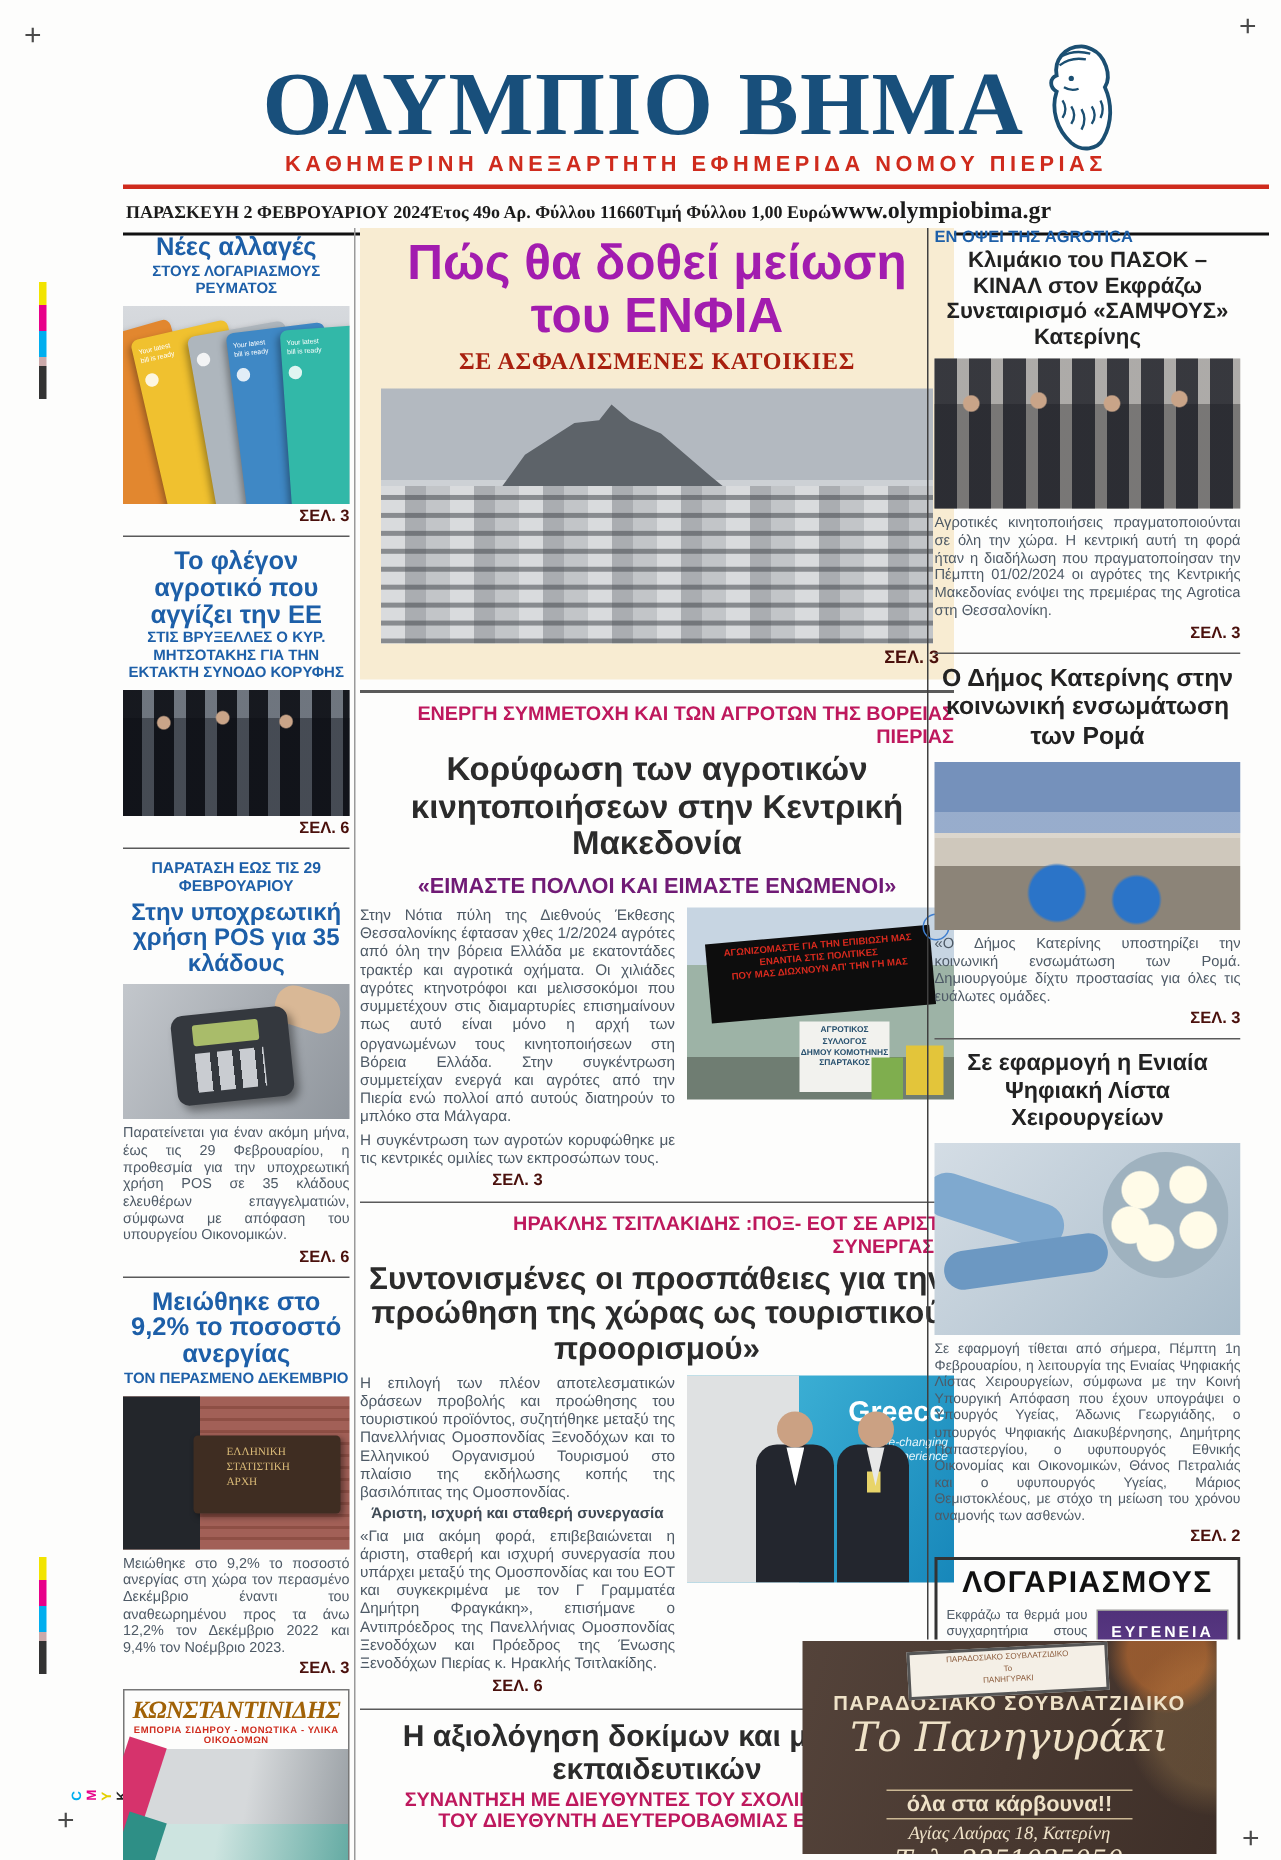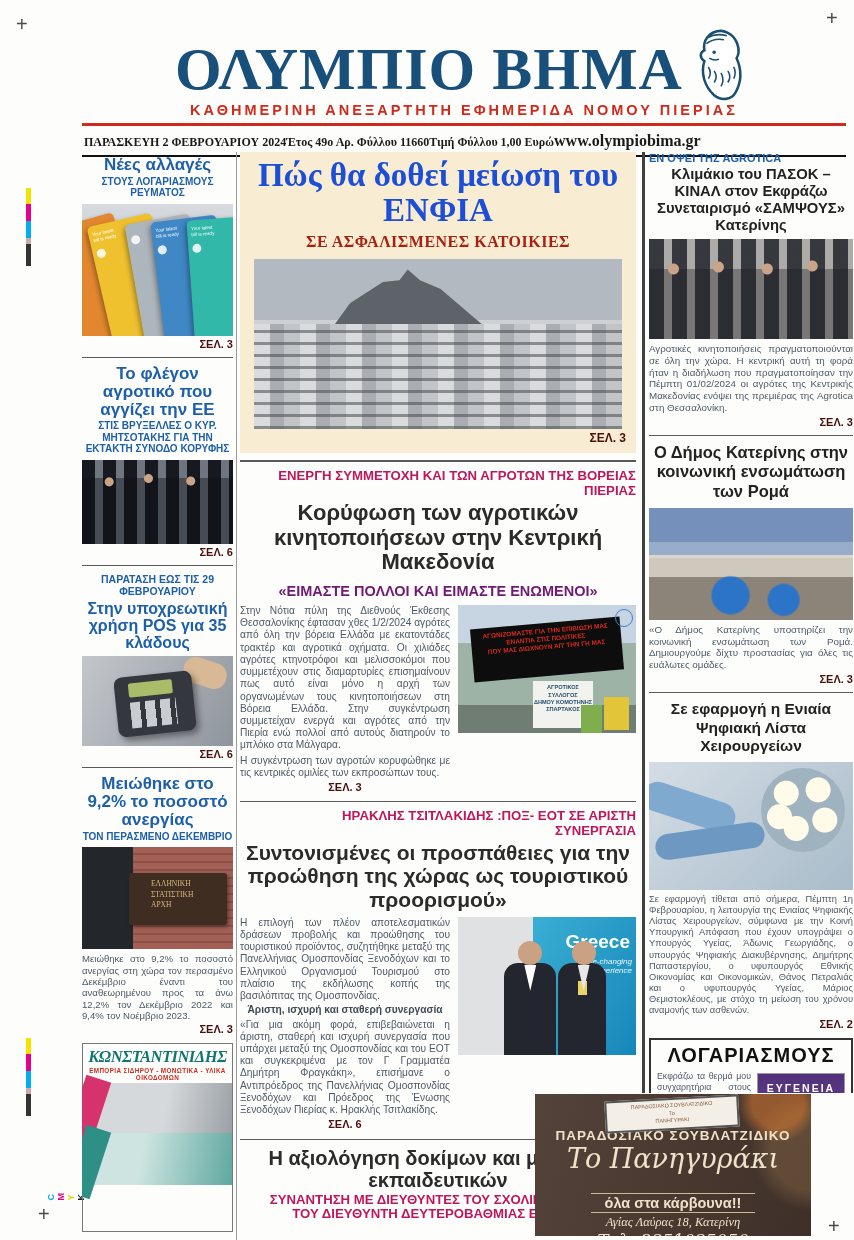--- a/index.html
+++ b/index.html
@@ -24,21 +24,21 @@
   .red-rule{border-top:3px solid #cf2b1d;margin-top:5px;}
   .date-row{display:flex;align-items:baseline;
     font-family:"Liberation Serif",serif;font-weight:bold;font-size:12px;color:#1b1b1b;
     padding:6px 2px 5px 2px;}
   .date-row .site{font-size:16px;}
   .black-rule{border-top:2px solid #111;}
   
   .col{position:absolute;top:152px;overflow:hidden;}
   .col-left{left:82px;width:151px;height:1088px;border-right:1px solid #9a9a9a;padding-right:3px;}
   .col-center{left:240px;width:396px;height:1088px;}
-  .col-right{left:642px;width:204px;height:941px;border-left:3px solid #404040;padding-left:4px;}
+  .col-right{left:618px;width:204px;height:941px;border-left:1px solid #404040;padding-left:4px;}
   .divider{border-top:1px solid #5a5a5a;margin:7px 0;}
   .sel{font-family:Liberation Sans, sans-serif;font-weight:bold;font-size:11px;color:#4a100c;
     text-align:right;margin-top:2px;}
   .sel.center{text-align:center;}
   h1,h2,h3,h4,p{margin:0;padding:0;}
   .t-blue{color:#1d5fa8;}
   .kicker{font-weight:bold;font-size:10.5px;text-align:center;line-height:1.15;}
   .body-txt{color:#4e5a66;font-size:9.6px;line-height:1.18;text-align:justify;}
   .pre{white-space:pre-line;}
   .ph{position:relative;overflow:hidden;background:#c8ccd0;}
@@ -69,33 +69,33 @@
     background:linear-gradient(90deg,#23262b 0 34%,transparent 34%),
       repeating-linear-gradient(0deg,#a26057 0 6px,#8e4f45 6px 8px);}
   .stat-plaque{position:absolute;right:6px;top:26px;width:72px;height:46px;background:#3f2d22;border-radius:3px;
     color:#d9b977;font-family:"Liberation Serif",serif;font-size:7.5px;line-height:1.35;
     padding:6px 4px 0 22px;box-shadow:2px 2px 4px rgba(0,0,0,.4);}
   .stat-star{position:absolute;right:84px;top:38px;width:18px;height:18px;border-radius:50%;
     background:radial-gradient(circle,#d9b977 0 30%,#7a5a34 31% 60%,transparent 61%);}
   .kon-ad{border:1px solid #777;margin-top:8px;}
   .kon-head{text-align:center;padding:3px 1px 2px 1px;}
   .kon-title{font-family:"Liberation Serif",serif;font-weight:bold;font-style:italic;font-size:16.5px;
-    letter-spacing:-.5px;color:#0f766e;}
+    letter-spacing:-.5px;color:#a16207;}
   .kon-sub{color:#cf2b1d;font-weight:bold;font-size:6.3px;letter-spacing:.4px;}
   .kon-photos{position:relative;height:148px;}
   .kon-s{position:absolute;left:0;right:0;height:52px;}
   .kon-s1{top:0;background:linear-gradient(100deg,#d6d9db 0 55%,#9aa0a5);}
   .kon-s2{top:50px;background:linear-gradient(100deg,#cde4e0 0 40%,#5fa8a0);}
   .ribbon{position:absolute;left:-8px;width:26px;height:70px;transform:rotate(18deg);}
   .rb1{top:-6px;background:#d6336c;}
   .rb2{top:44px;background:#2e8f86;}
   
   .lead{background:#f8ecd2;padding:6px 10px 8px 10px;}
-  .lead-h{font-family:Liberation Serif, serif;font-weight:bold;font-size:33px;line-height:1.05;
-    text-align:center;color:#1d4ed8;}
+  .lead-h{font-family:Liberation Sans, sans-serif;font-weight:bold;font-size:33px;line-height:1.05;
+    text-align:center;color:#a21caf;}
   .lead-sub{font-family:"Liberation Serif",serif;font-weight:bold;font-size:16px;text-align:center;
     color:#a8200f;margin-top:6px;letter-spacing:.5px;}
   .ph-athens{height:170px;margin:8px 4px 0 4px;background:linear-gradient(#b3b9c0 0 36%,#cdd1d5 36%);}
   .ath-hill{position:absolute;left:16%;top:4%;width:56%;height:52%;background:#5d6369;
     clip-path:polygon(0 100%,18% 42%,34% 18%,42% 16%,46% 4%,52% 16%,62% 26%,78% 58%,100% 100%);}
   .ath-city{position:absolute;left:0;right:0;bottom:0;height:62%;
     background:
      repeating-linear-gradient(0deg,rgba(70,74,79,.55) 0 3px,transparent 3px 12px),
      repeating-linear-gradient(90deg,#d9dbdd 0 16px,#aaadb1 16px 30px,#c2c5c8 30px 46px);}
   .lead .sel{font-size:12px;}
@@ -259,20 +259,21 @@
   <div>
     <p class="kicker t-blue">ΠΑΡΑΤΑΣΗ ΕΩΣ ΤΙΣ 29 ΦΕΒΡΟΥΑΡΙΟΥ</p>
     <h3 class="la-title t-blue" style="font-size:16px;">Στην υποχρεωτική χρήση POS για 35 κλάδους</h3>
     <div class="ph ph-pos">
       <div class="pos-hand"></div>
       <div class="pos-dev">
         <div class="pos-scr"></div>
           <div class="pos-keys"></div>
       </div>
     </div>
+    <p class="body-txt" style="margin-top:4px;">Παρατείνεται για έναν ακόμη μήνα, έως τις 29 Φεβρουαρίου, η προθεσμία για την υποχρεωτική χρήση POS σε 35 κλάδους ελευθέρων επαγγελματιών, σύμφωνα με απόφαση του υπουργείου Οικονομικών.</p>
     <p class="sel">ΣΕΛ. 6</p>
   </div>
   <div class="divider"></div>
 
   <div>
     <h3 class="la-title t-blue">Μειώθηκε στο 9,2% το ποσοστό ανεργίας</h3>
     <p class="la-sub t-blue">ΤΟΝ ΠΕΡΑΣΜΕΝΟ ΔΕΚΕΜΒΡΙΟ</p>
     <div class="ph ph-stat">
       <div class="stat-star"></div>
       <div class="stat-plaque pre">ΕΛΛΗΝΙΚΗ

